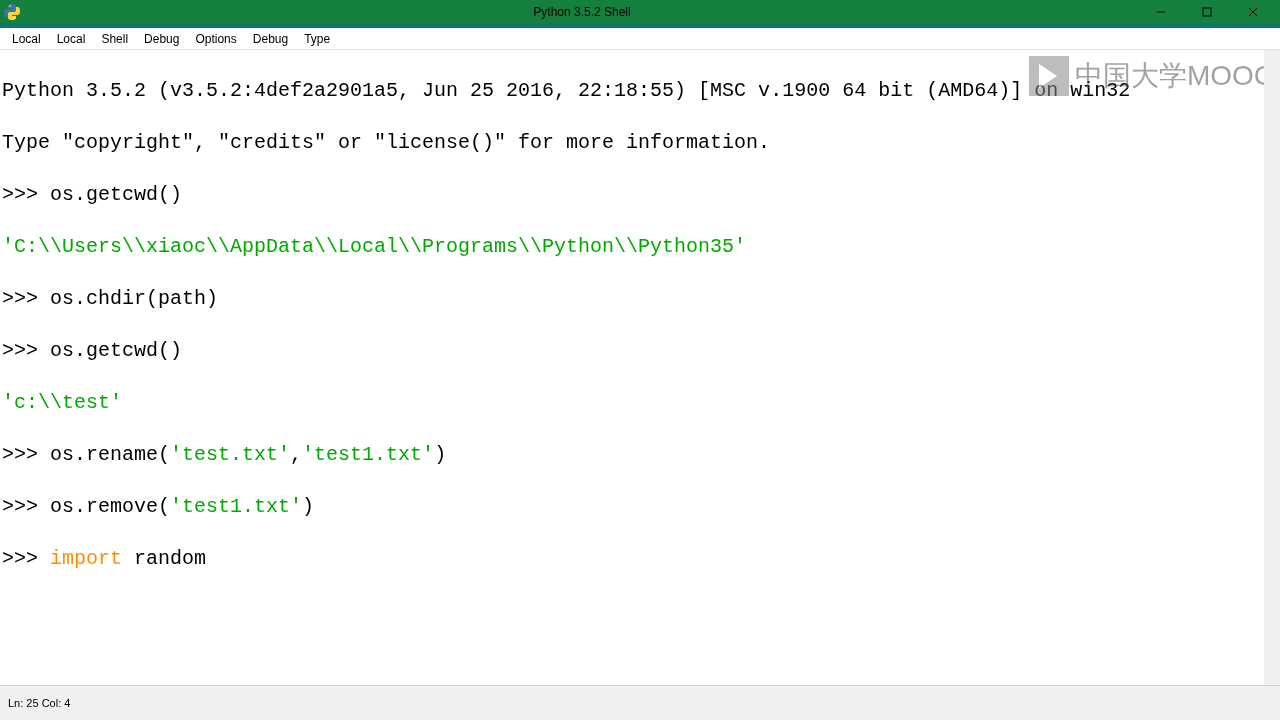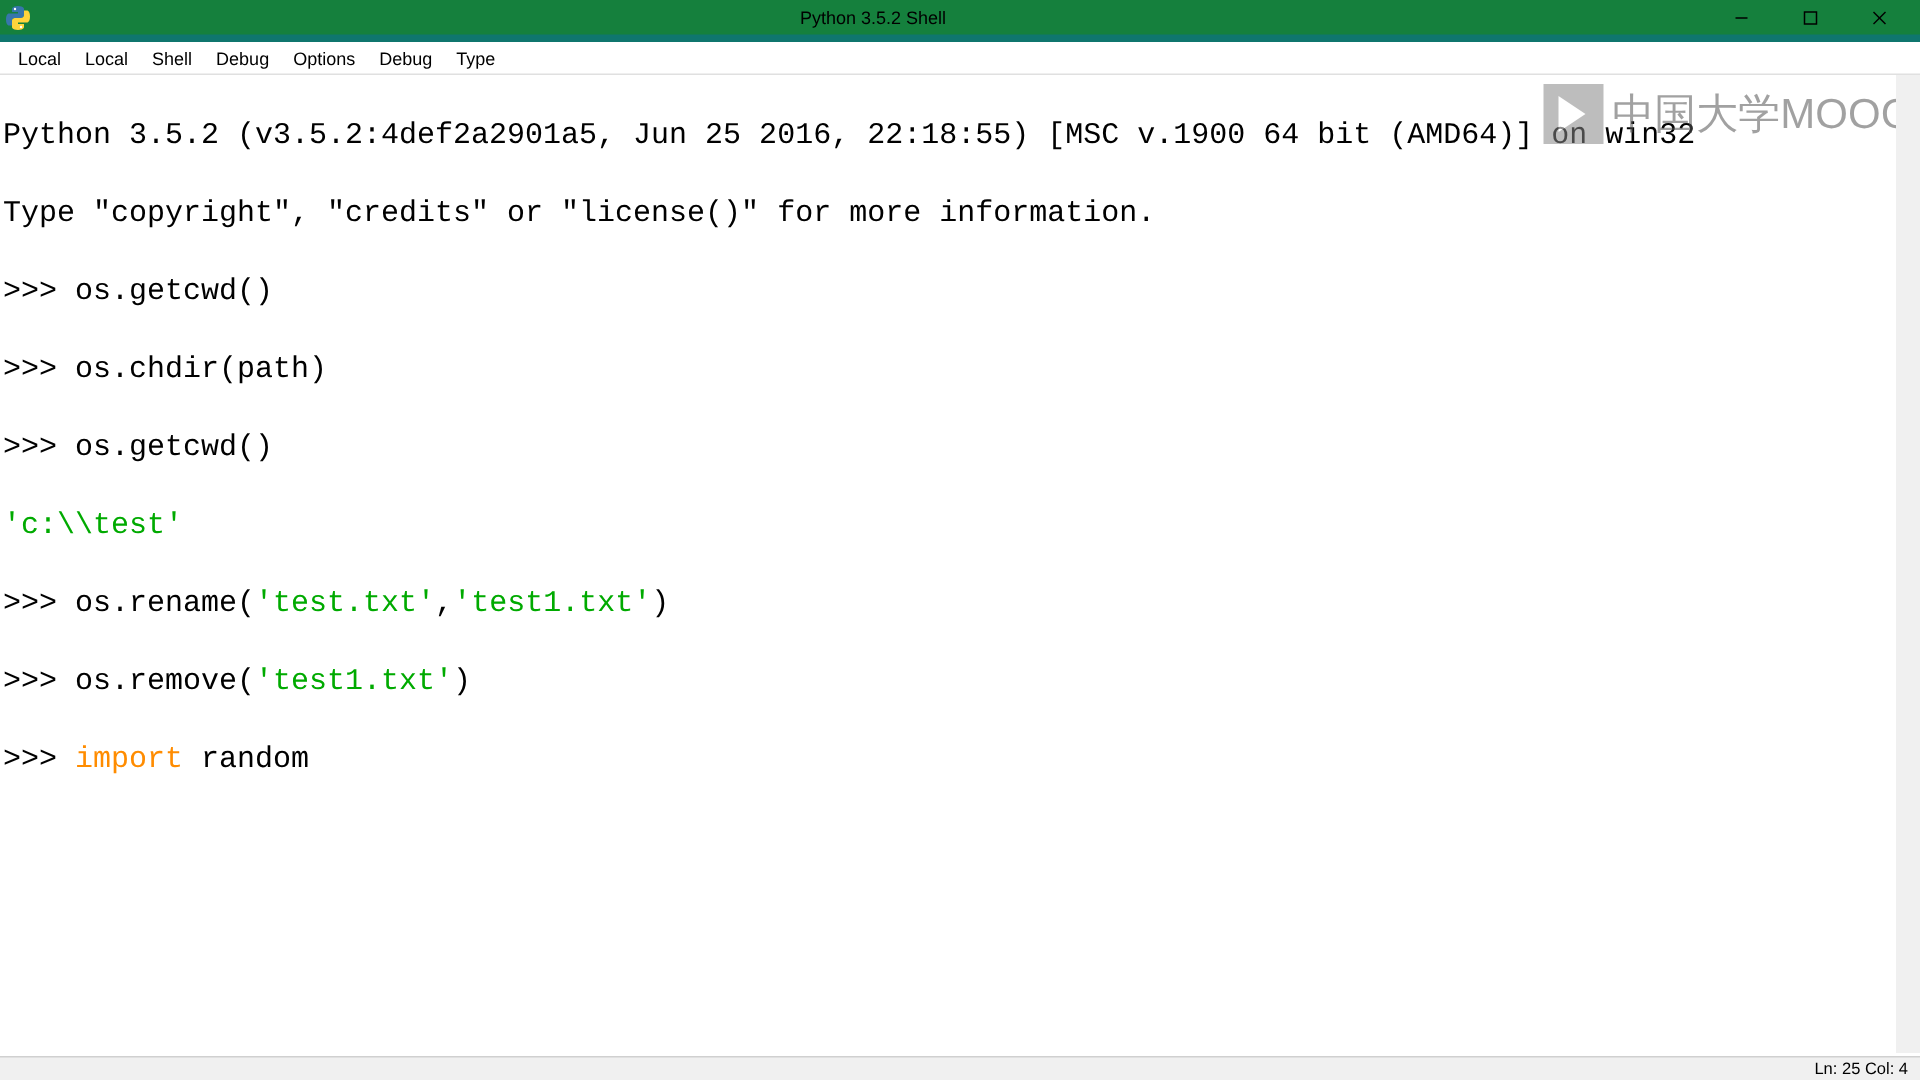--- a/index.html
+++ b/index.html
@@ -14,21 +14,21 @@
   .menu-item { padding:2px 8px; color:#000; }
   .shell { font-family:"Courier New",monospace; font-size:20px; line-height:26px; padding:2px 2px; white-space:pre; color:#000; position:relative; height:calc(720px - 28px - 22px - 18px); overflow:hidden; }
   .line { display:block; }
   .prompt { color:#000; }
   .kw { color:#ff8c00; }
   .str { color:#00aa00; }
   .out-str { color:#00aa00; }
   .watermark { position:absolute; top:6px; right:6px; display:flex; align-items:center; opacity:0.55; font-size:28px; color:#555; font-family:sans-serif; }
   .watermark .wmicon { width:40px; height:40px; background:#888; margin-right:6px; position:relative; }
   .watermark .wmicon::after { content:''; position:absolute; left:10px; top:8px; border-left:18px solid #fff; border-top:12px solid transparent; border-bottom:12px solid transparent; }
-  .statusbar { position:absolute; bottom:0; left:0; right:0; height:16px; background:#f0f0f0; border-top:1px solid #d0d0d0; display:flex; justify-content:flex-end; align-items:center; font-size:11px; padding:0 8px; color:#000; }
+  .statusbar { position:absolute; bottom:0; left:0; right:0; height:35px; background:#f0f0f0; border-top:1px solid #d0d0d0; display:flex; align-items:center; font-size:11px; padding:0 8px; color:#000; }
   .scrollbar { position:absolute; right:0; top:50px; width:16px; bottom:18px; background:#f0f0f0; }
 </style>
 </head>
 <body>
 
 <div class="titlebar">
   <span class="titlebar-icon">
     <svg viewBox="0 0 16 16">
         <path fill="#3776ab" d="M8 0C4 0 4 2 4 2v2h4v1H2s-2 0-2 4 2 4 2 4h2V10s0-2 2-2h4s2 0 2-2V2s0-2-4-2z"></path>
         <circle cx="6" cy="2" r="0.8" fill="#fff"></circle>
@@ -64,20 +64,21 @@
   <span class="menu-item">Debug</span>
   <span class="menu-item">Options</span>
   <span class="menu-item">Debug</span>
   <span class="menu-item">Type</span>
 </div>
 
 <div class="shell">
 <span class="line">Python 3.5.2 (v3.5.2:4def2a2901a5, Jun 25 2016, 22:18:55) [MSC v.1900 64 bit (AMD64)] on win32</span>
 <span class="line">Type "copyright", "credits" or "license()" for more information.</span>
 <span class="line"><span class="prompt">&gt;&gt;&gt; </span><span>os.getcwd()</span></span>
+<span class="line out-str">'C:\\Users\\xiaoc\\AppData\\Local\\Programs\\Python\\Python35'</span>
 <span class="line"><span class="prompt">&gt;&gt;&gt; </span><span>os.chdir(path)</span></span>
 <span class="line"><span class="prompt">&gt;&gt;&gt; </span><span>os.getcwd()</span></span>
 <span class="line out-str">'c:\\test'</span>
 <span class="line"><span class="prompt">&gt;&gt;&gt; </span><span>os.rename(</span><span class="str">'test.txt'</span><span>,</span><span class="str">'test1.txt'</span><span>)</span></span>
 <span class="line"><span class="prompt">&gt;&gt;&gt; </span><span>os.remove(</span><span class="str">'test1.txt'</span><span>)</span></span>
 <span class="line"><span class="prompt">&gt;&gt;&gt; </span><span class="kw">import</span><span> random</span></span>
 
 
 
 

